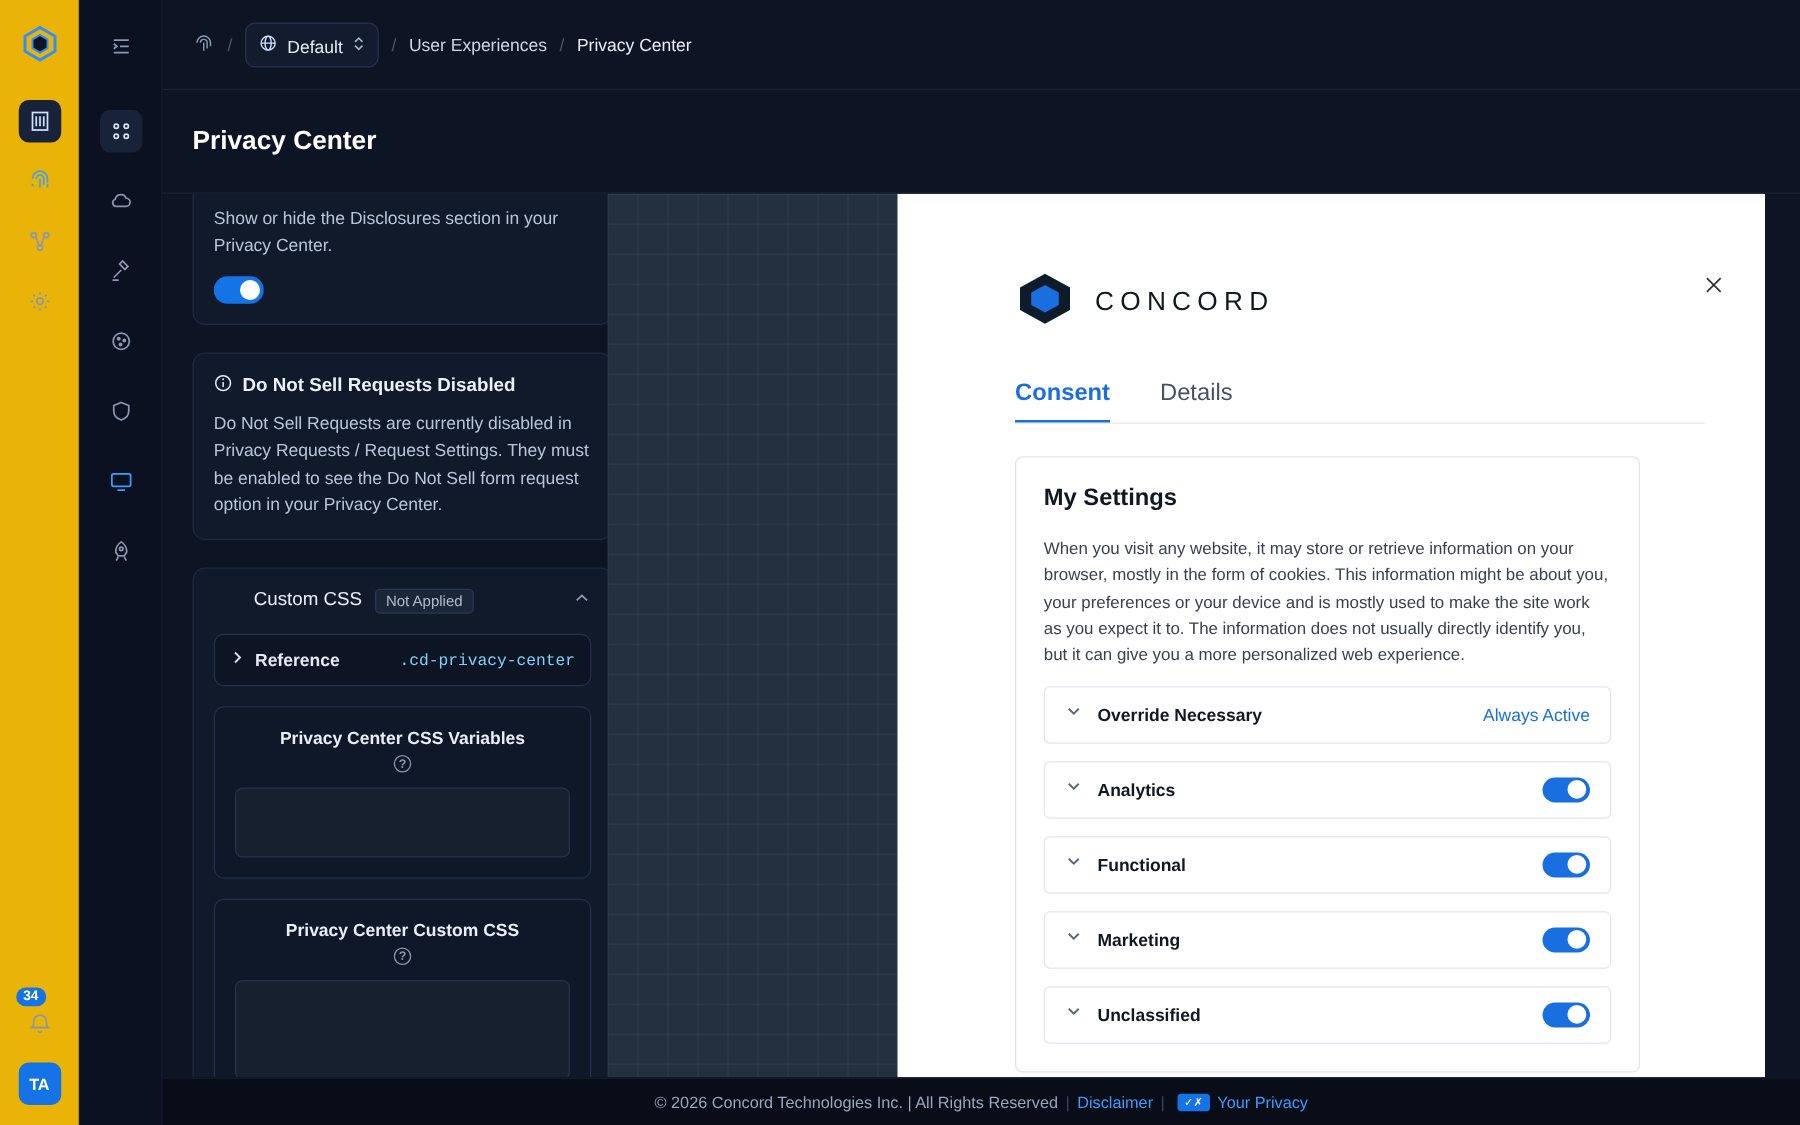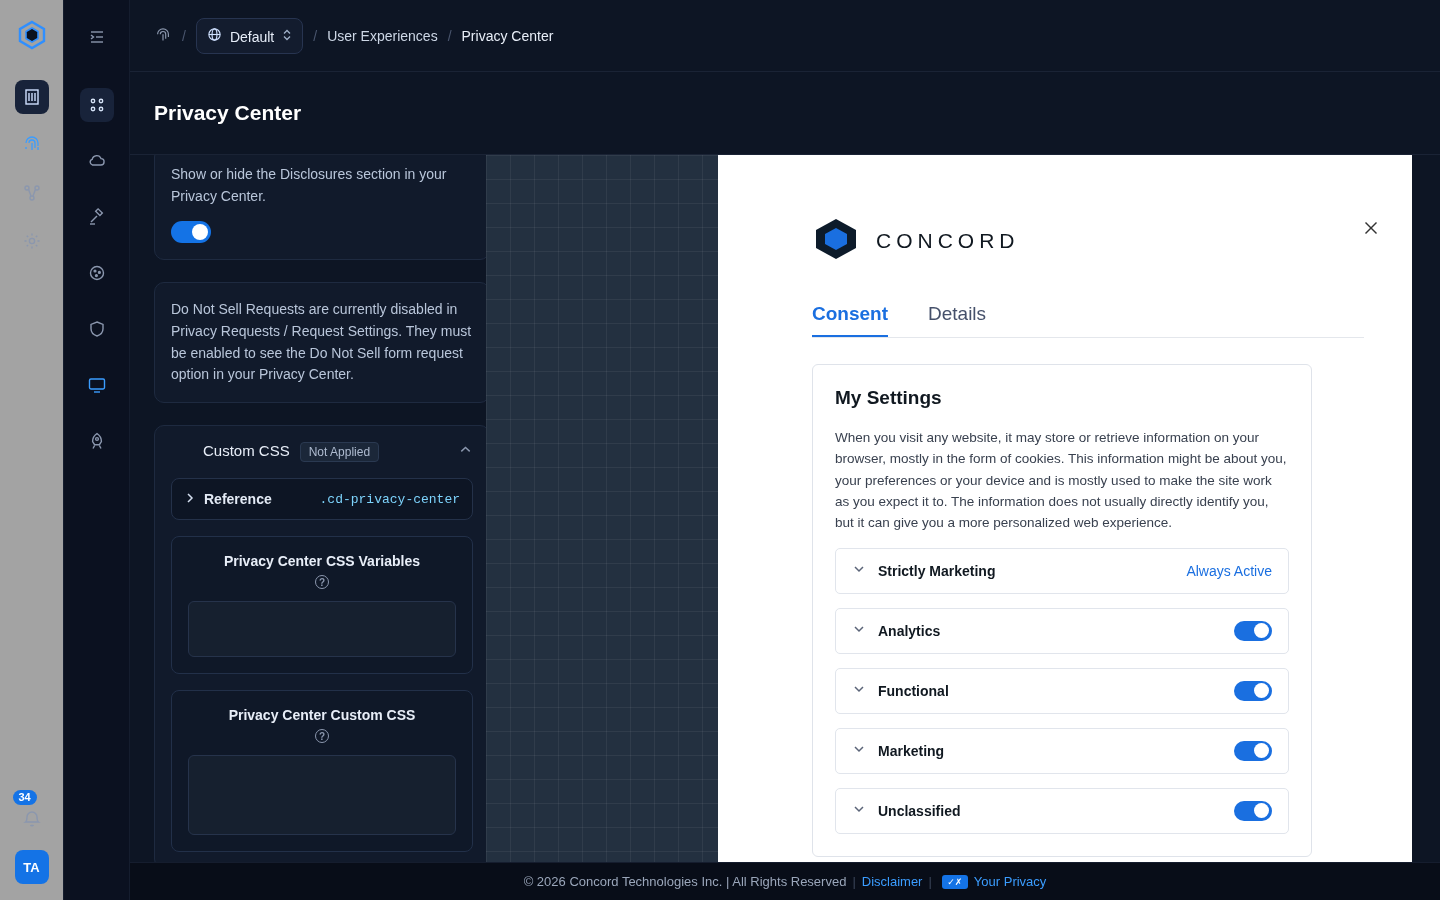--- a/index.html
+++ b/index.html
@@ -7,21 +7,21 @@
     width: 1440px; height: 900px;
     background: #0b1220;
     font-family: "Liberation Sans", sans-serif;
     overflow: hidden;
   }
   .app { position: relative; width: 1440px; height: 900px; background: #0d1524; }
 
   
   .rail {
     position: absolute; left: 0; top: 0; width: 64px; height: 900px;
-    background: #a3a3a3; border-right: 1px solid #151d2e;
+    background: #eab308; border-right: 1px solid #151d2e;
     display: flex; flex-direction: column; align-items: center;
   }
   .logo {
     margin-top: 20px; width: 30px; height: 30px;
     display: flex; align-items: center; justify-content: center;
   }
   .rail-items { margin-top: 30px; display: flex; flex-direction: column; gap: 14px; align-items: center; }
   .rail-btn {
     width: 34px; height: 34px; border-radius: 8px;
     display: flex; align-items: center; justify-content: center;
@@ -348,20 +348,30 @@
     <h1>Privacy Center</h1>
   </div>
 
   <div class="leftcol">
     <div class="card" style="margin-top:-8px;">
       <p>Show or hide the Disclosures section in your Privacy Center.</p>
       <div class="toggle"></div>
     </div>
 
     <div class="card warncard">
+      <div class="wtitle">
+        <span>
+          <svg width="15" height="15" viewBox="0 0 16 16" fill="none" stroke="#e4ecf8" stroke-width="1.3">
+              <circle cx="8" cy="8" r="6.3"></circle>
+              <line x1="8" y1="7" x2="8" y2="11.4"></line>
+              <circle cx="8" cy="4.7" r="0.8" fill="#e4ecf8" stroke="none"></circle>
+            </svg>
+        </span>
+        <span>Do Not Sell Requests Disabled</span>
+      </div>
       <p>Do Not Sell Requests are currently disabled in Privacy Requests / Request Settings. They must be enabled to see the Do Not Sell form request option in your Privacy Center.</p>
     </div>
 
     <div class="card csscard">
       <div class="chead">
         <span class="ctitle">Custom CSS</span>
         <span class="pill">Not Applied</span>
         <span class="chev-up">
           <svg width="15" height="15" viewBox="0 0 16 16" fill="none" stroke="#8b97ae" stroke-width="1.5">
               <path d="M3.5 10L8 5.8l4.5 4.2"></path>
@@ -427,21 +437,21 @@
           <span class="panel-title">My Settings</span>
         </div>
         <p class="panel-desc">When you visit any website, it may store or retrieve information on your browser, mostly in the form of cookies. This information might be about you, your preferences or your device and is mostly used to make the site work as you expect it to. The information does not usually directly identify you, but it can give you a more personalized web experience.</p>
 
         <div class="catrow">
           <span class="cat-chev">
             <svg width="14" height="14" viewBox="0 0 14 14" fill="none" stroke="#5b6478" stroke-width="1.5">
                 <path d="M3 5l4 4 4-4"></path>
               </svg>
           </span>
-          <span class="cat-name">Strictly Marketing</span>
+          <span class="cat-name">Override Necessary</span>
           <span class="always">Always Active</span>
         </div>
 
         <div class="catrow">
           <span class="cat-chev">
             <svg width="14" height="14" viewBox="0 0 14 14" fill="none" stroke="#5b6478" stroke-width="1.5">
                 <path d="M3 5l4 4 4-4"></path>
               </svg>
           </span>
           <span class="cat-name">Analytics</span>

